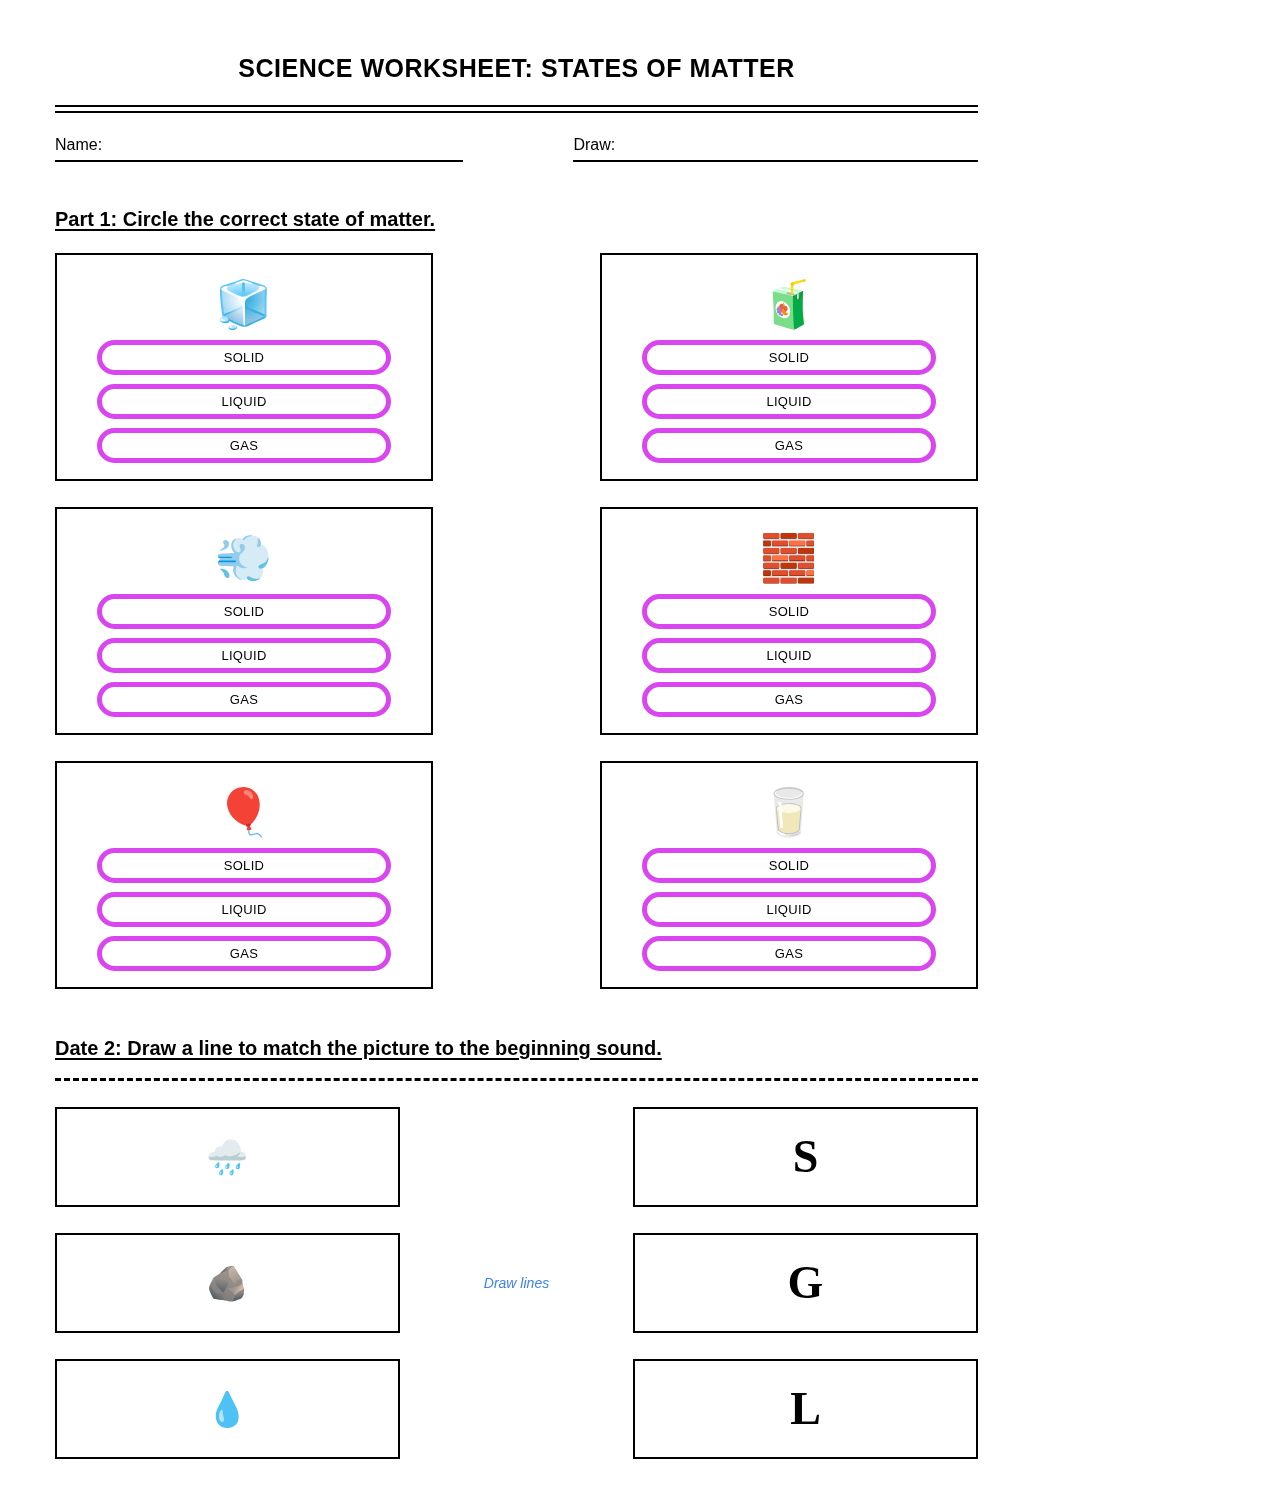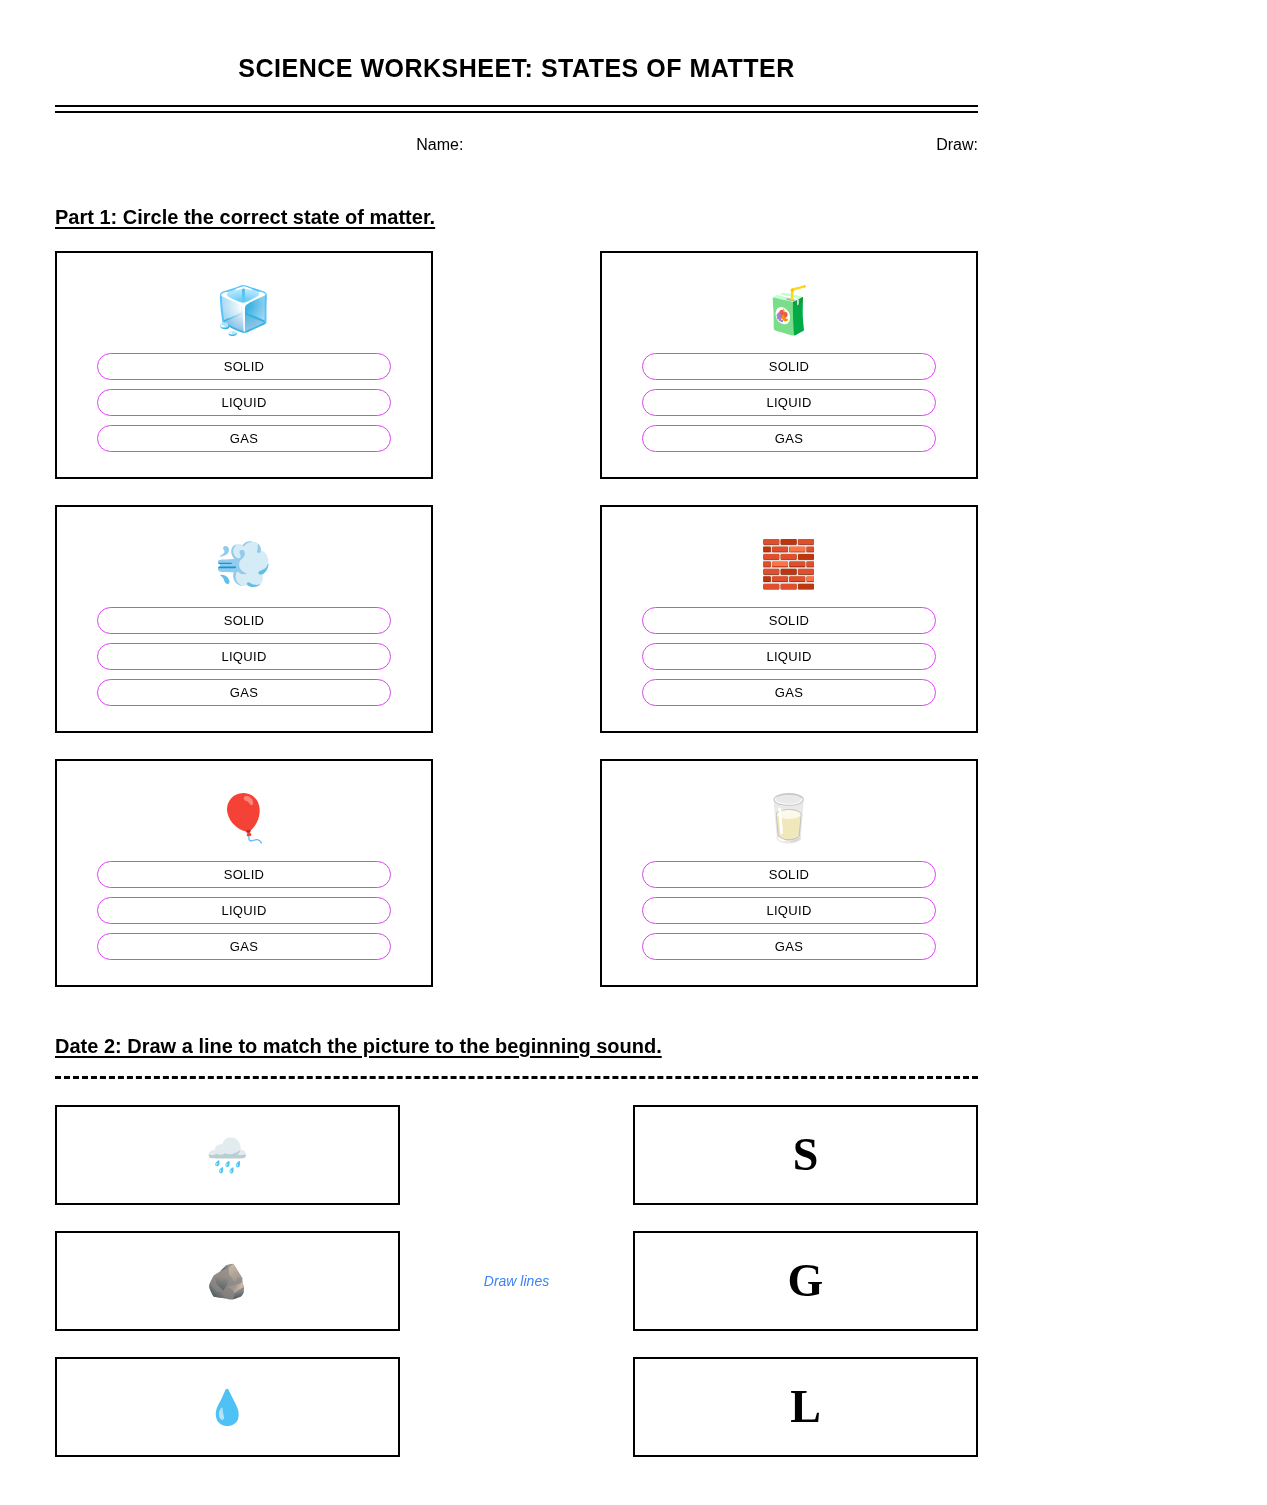--- a/index.html
+++ b/index.html
@@ -41,21 +41,21 @@
   }
 
   
   .namedate {
     display: flex;
     margin-top: 22px;
     gap: 0;
   }
   .nd-field {
     display: flex;
-    flex-direction: row;
+    flex-direction: column;
     justify-content: flex-end;
   }
   .nd-field.name { width: 525px; margin-right: 110px; }
   .nd-field.date { width: 520px; }
   .nd-label {
     font-size: 16px;
     line-height: 1.2;
     padding-bottom: 6px;
   }
   .nd-line {
@@ -100,21 +100,21 @@
     justify-content: center;
     user-select: none;
   }
   .opt-list {
     width: 100%;
     display: flex;
     flex-direction: column;
     gap: 9px;
   }
   .opt-pill {
-    border: 1px solid #d946ef;
+    border: 5px solid #d946ef;
     border-radius: 999px;
     height: 25px;
     display: flex;
     align-items: center;
     justify-content: center;
     font-size: 13px;
     letter-spacing: 0.3px;
     background: #fff;
   }
 

